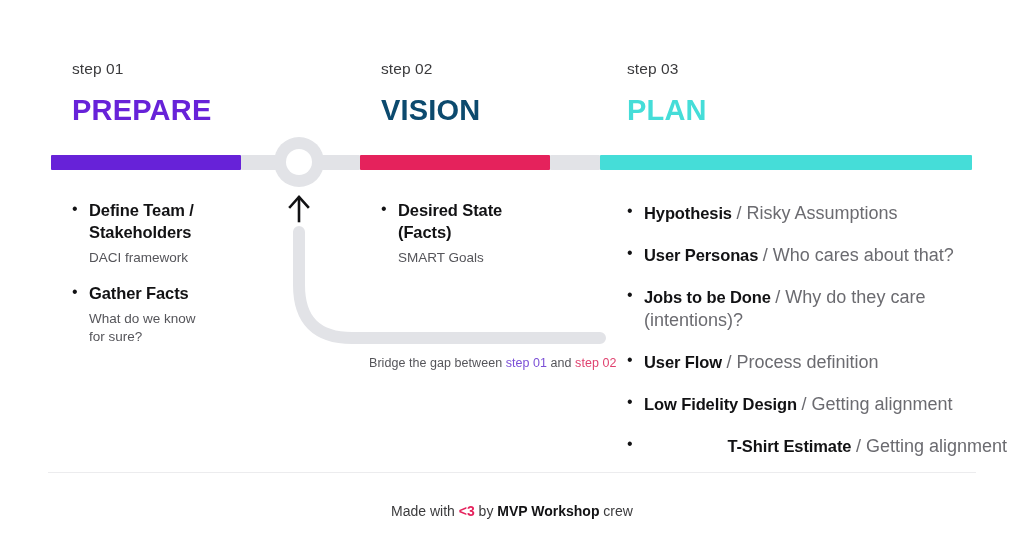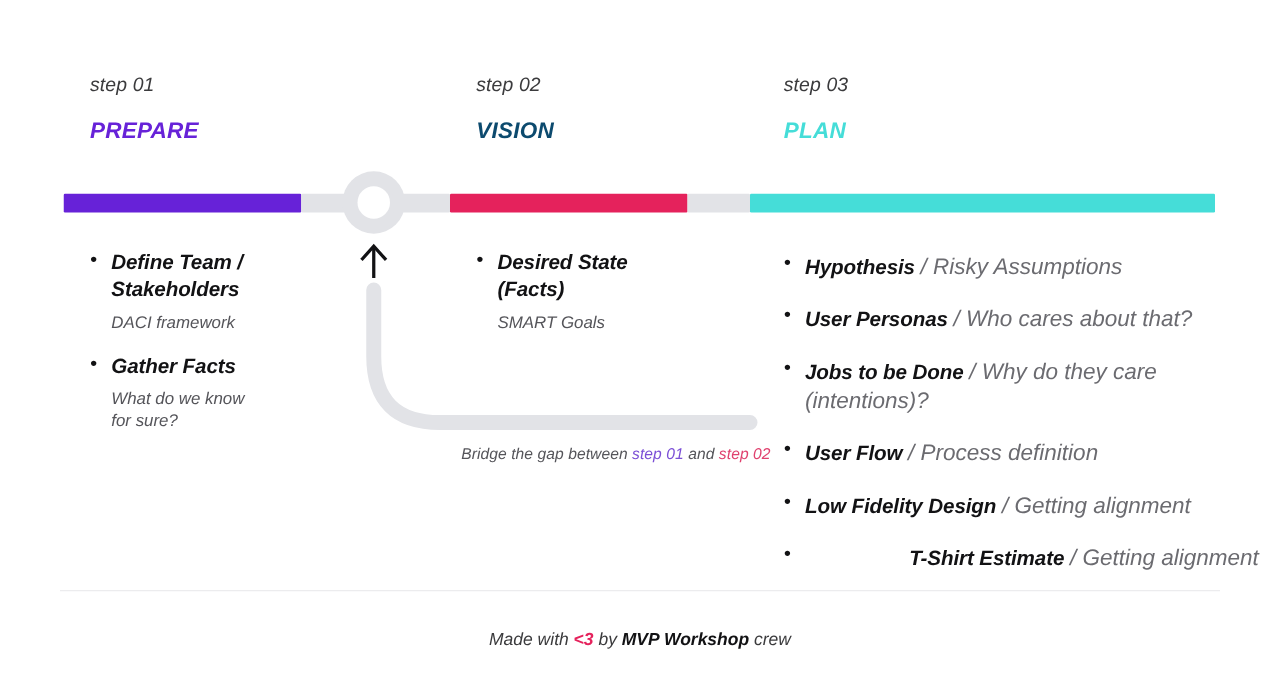--- a/index.html
+++ b/index.html
@@ -10,33 +10,32 @@
   body {
     font-family: "Liberation Sans", sans-serif;
     -webkit-font-smoothing: antialiased;
   }
   #canvas {
     position: relative;
     width: 1024px;
     height: 550px;
     background: #ffffff;
     overflow: hidden;
-    font-style: italic;
   }
 
   
   .step-col { position: absolute; }
   .step-label {
     font-size: 15.5px;
     color: #3b3b3d;
     letter-spacing: 0.1px;
     white-space: nowrap;
   }
   .step-title {
-    font-size: 18px;
+    font-size: 29px;
     font-weight: bold;
     letter-spacing: 0.2px;
     margin-top: 16px;
     white-space: nowrap;
   }
 
   
   .track {
     position: absolute;
     height: 15px;

